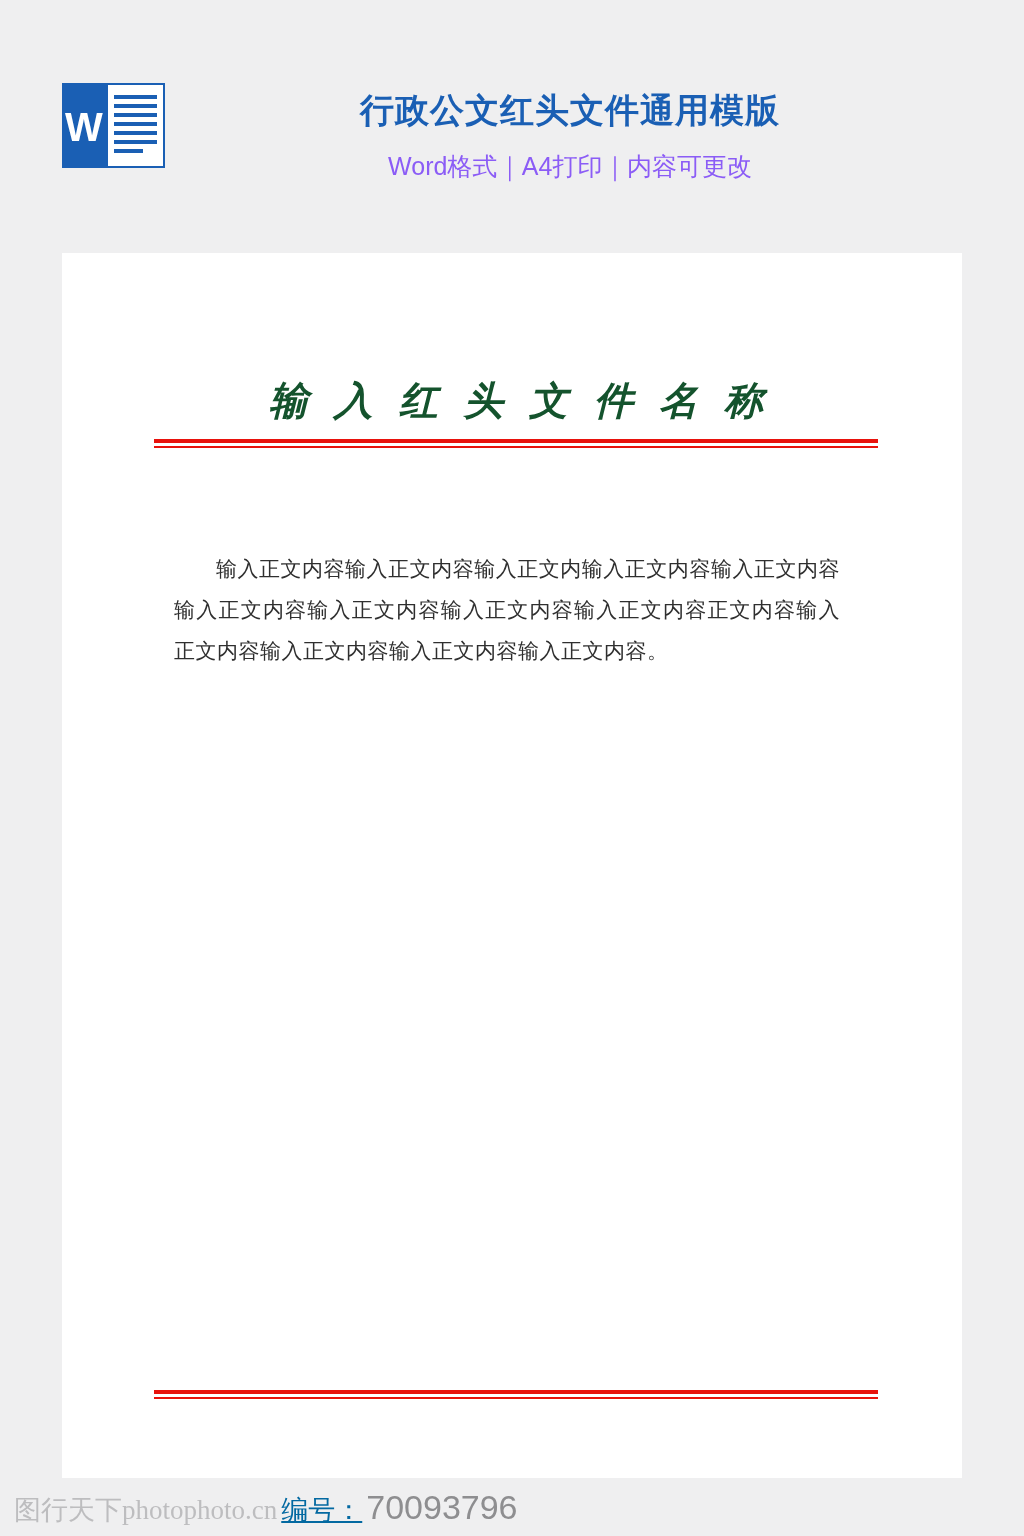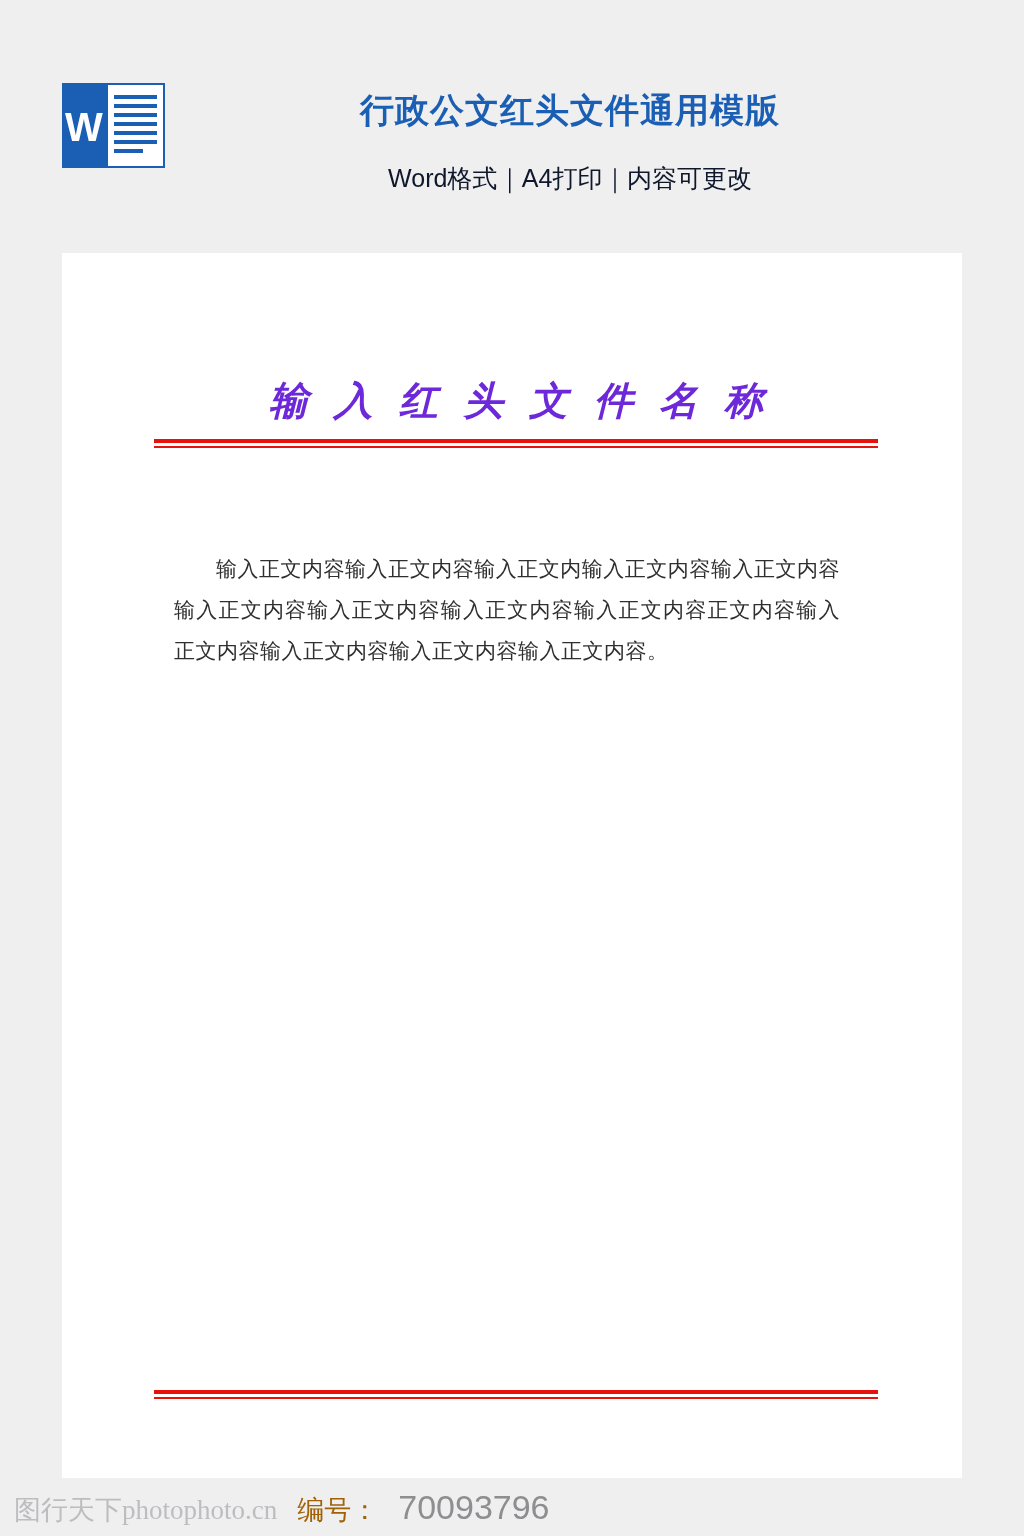--- a/index.html
+++ b/index.html
@@ -42,44 +42,44 @@
   .header-title {
     color: #1a5fb4;
     font-size: 34px;
     font-weight: bold;
     letter-spacing: 1px;
     line-height: 44px;
     margin: 0;
     white-space: nowrap;
   }
   .header-sub {
-    color: #0f172a;
+    color: #8b5cf6;
     font-size: 25px;
     line-height: 40px;
-    margin-top: 26px;
+    margin-top: 14px;
     white-space: nowrap;
   }
 
   
   .page {
     position: absolute;
     left: 62px;
     top: 253px;
     width: 900px;
     height: 1225px;
     background: #ffffff;
   }
 
   .redhead-title {
     position: absolute;
     left: 92px;
     top: 125px;
     width: 724px;
     text-align: center;
-    color: #6d28d9;
+    color: #14532d;
     font-family: Liberation Serif, serif;
     font-weight: bold;
     font-style: italic;
     font-size: 39px;
     letter-spacing: 26px;
     text-indent: 26px;
     white-space: nowrap;
     line-height: 46px;
   }
 
@@ -133,31 +133,32 @@
     width: 1024px;
     height: 58px;
     background: #efeff0;
   }
   .footer-inner {
     position: absolute;
     left: 14px;
     bottom: 8px;
     display: flex;
     align-items: baseline;
-    gap: 20px;
+    gap: 4px;
     color: #b9b9bb;
     font-size: 27px;
     font-family: "Liberation Serif", serif;
   }
   .footer-site {
     color: #bdbdbf;
     letter-spacing: 0px;
   }
   .footer-num-label {
-    color: #a16207;
+    color: #0369a1;
+    text-decoration: underline;
   }
   .footer-num {
     color: #8e8e90;
     font-family: "Liberation Sans", sans-serif;
     font-size: 34px;
   }
 </style>
 </head>
 <body>
 

